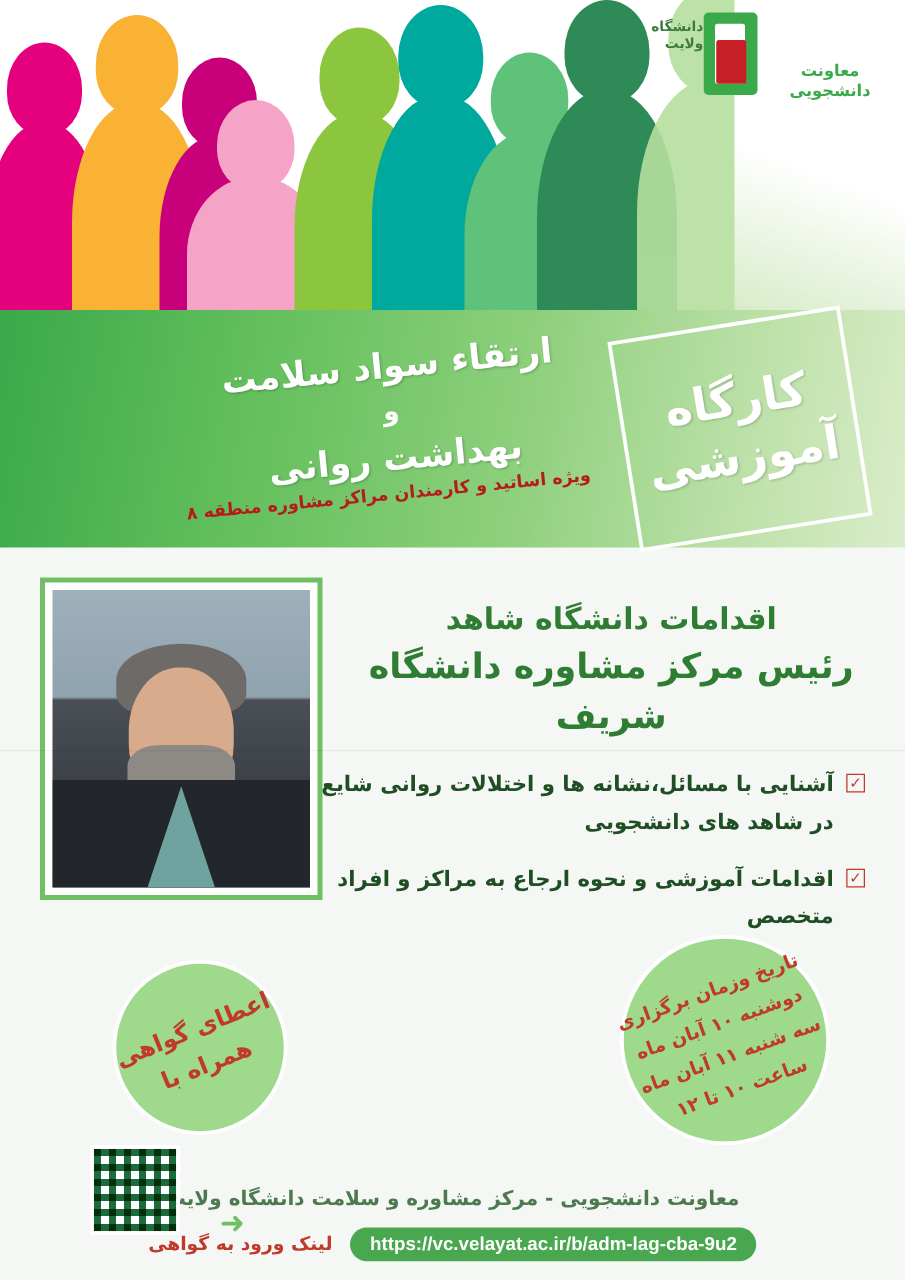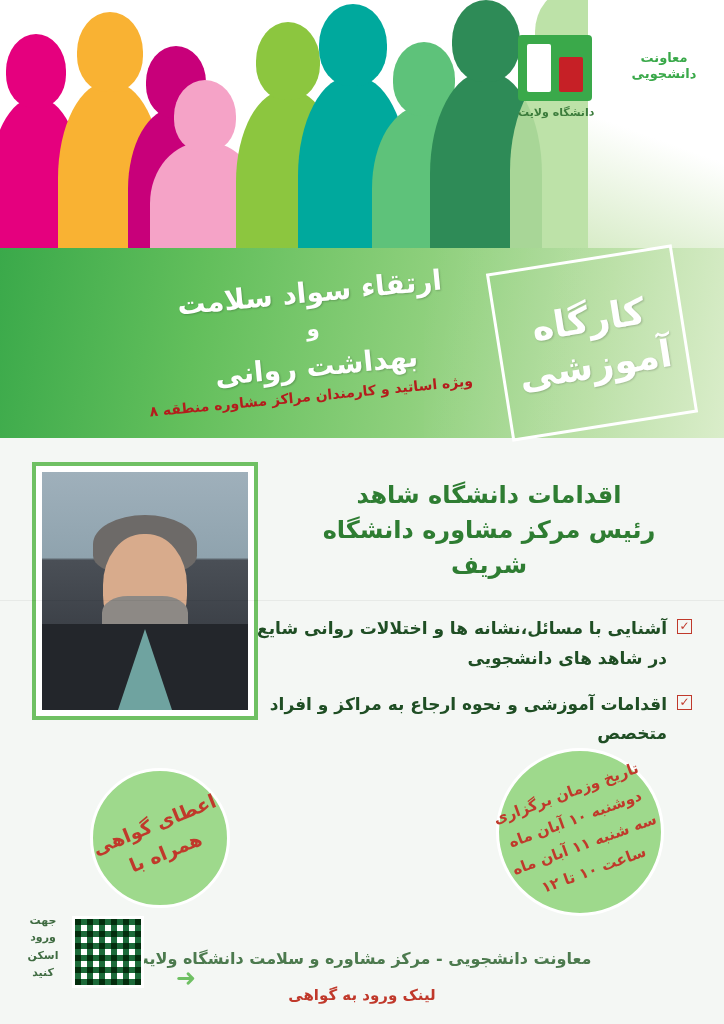--- a/index.html
+++ b/index.html
@@ -99,21 +99,21 @@
   }
 
   
   .logo-zone {
     position: absolute;
     top: 10px; right: 12px;
     display: flex; align-items: flex-start; gap: 10px;
   }
   .logo-vlt {
     width: 88px; height: 104px;
-    display: flex; flex-direction: column; align-items: flex-end; margin-top: 25px;
+    display: flex; flex-direction: row; align-items: flex-start;
   }
   .logo-vlt .mark {
     width: 74px; height: 66px;
     background: #3aa94a;
     position: relative;
     border-radius: 4px;
   }
   .logo-vlt .mark:before {
     content: ""; position: absolute; left: 9px; top: 9px;
     width: 24px; height: 48px; background: #ffffff; border-radius: 2px;
@@ -190,21 +190,21 @@
   .speaker-text {
     position: absolute;
     top: 478px; right: 40px;
     width: 390px;
     text-align: center;
     color: #2e7d32;
     font-weight: bold;
   }
   .speaker-text .s1 { font-size: 26px; line-height: 1.45; }
   .speaker-text .s2 { font-size: 24px; line-height: 1.45; }
-  .speaker-text .s3 { font-size: 24px; line-height: 1.45; }
+  .speaker-text .s3 { font-size: 28px; line-height: 1.45; }
 
   
   .bullets {
     position: absolute;
     top: 614px; right: 32px;
     width: 440px;
   }
   .bullet-row {
     display: flex; align-items: flex-start; gap: 10px;
     margin-bottom: 16px;
@@ -422,20 +422,20 @@
   <div class="circle circle-gift">
     <span>اعطای گواهی همراه با</span>
   </div>
   <div class="circle circle-date">
     <span>تاریخ وزمان برگزاری دوشنبه ۱۰ آبان ماه سه شنبه ۱۱ آبان ماه ساعت ۱۰ تا ۱۲</span>
   </div>
 
   <div class="footer-org">معاونت دانشجویی - مرکز مشاوره و سلامت دانشگاه ولایت</div>
 
   <div class="qr"></div>
-  <div class="qr-label">جهت ورود اسکن کنید</div>
   <div class="qr-arrow">➜</div>
 
   <div class="link-bar">
+    <div class="link-pill">https://vc.velayat.ac.ir/b/adm-lag-cba-9u2</div>
     <div class="link-label">لینک ورود به گواهی</div>
   </div>
 
 </div>
 
 </body></html>

